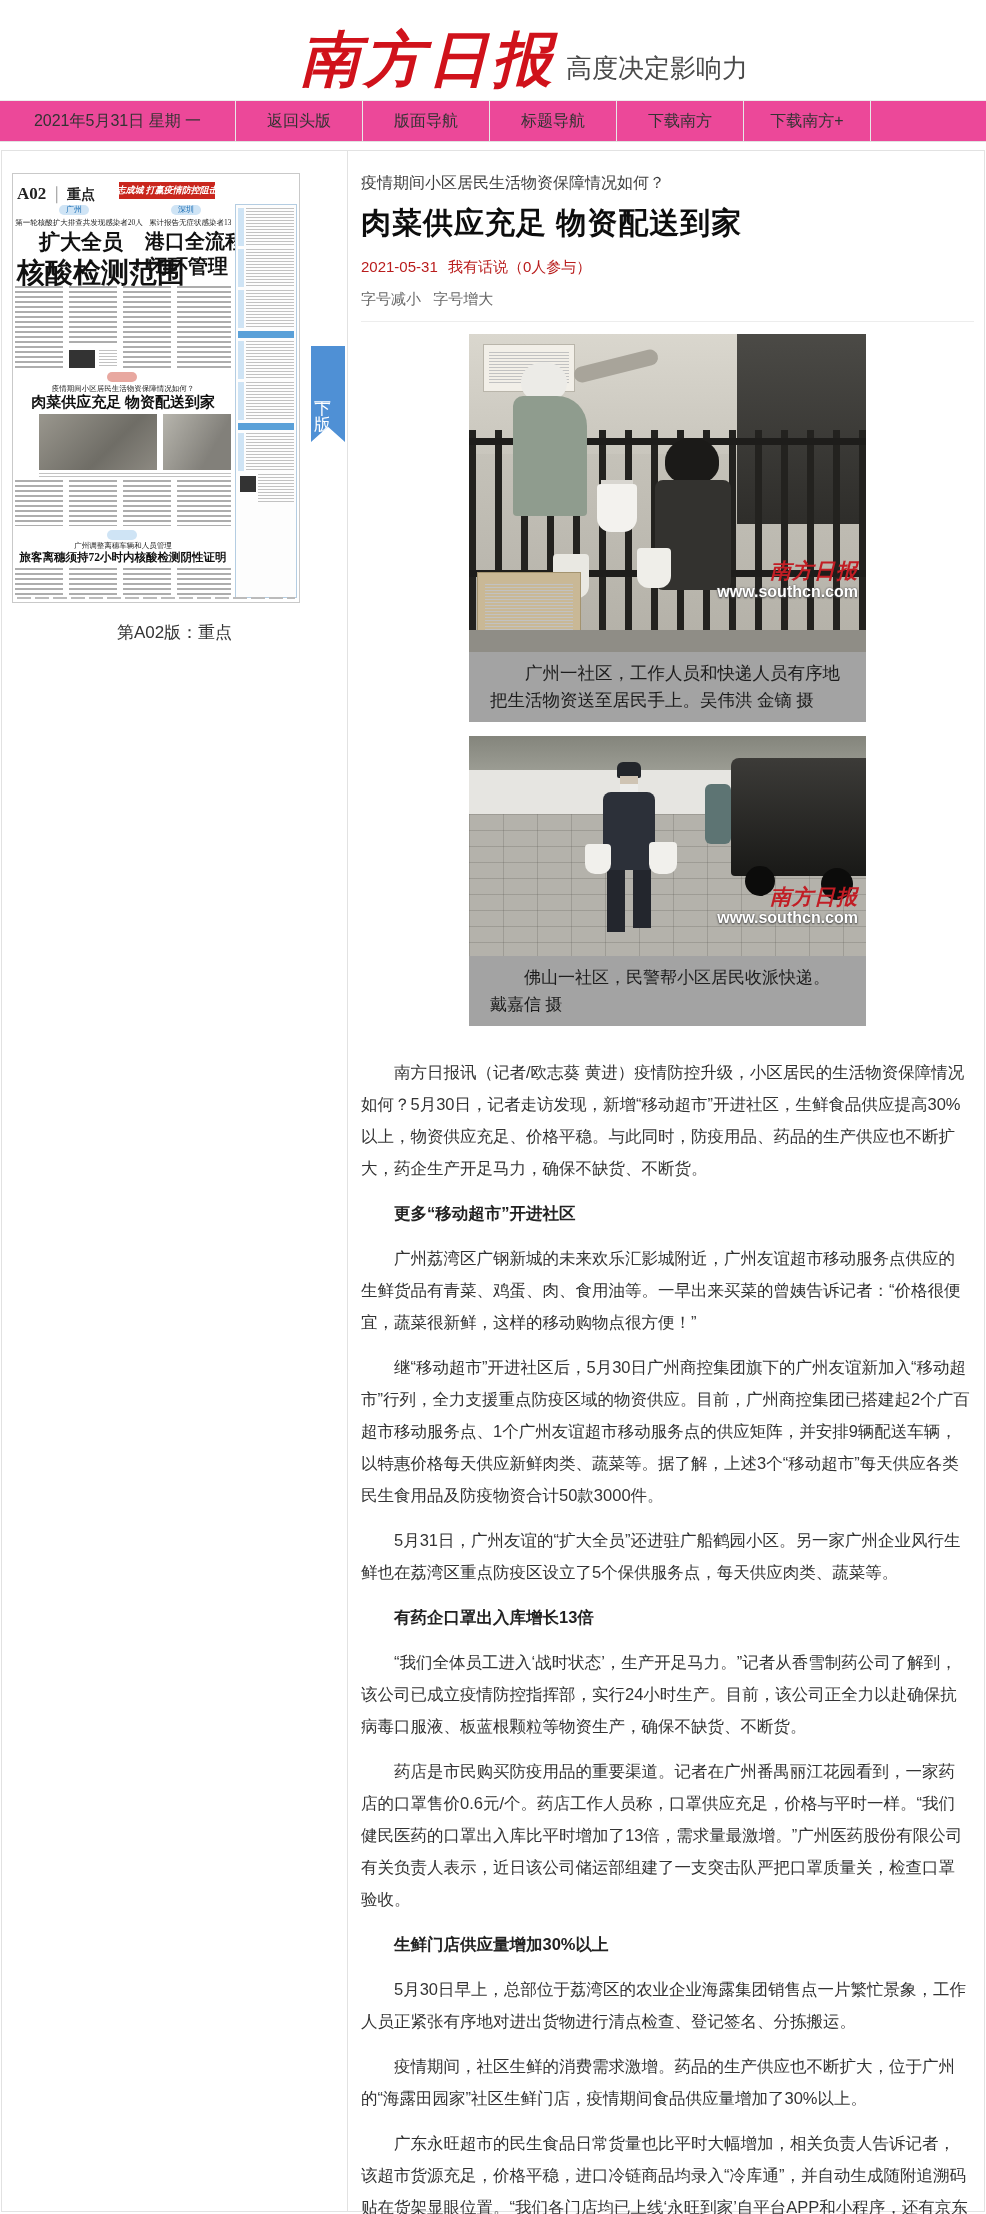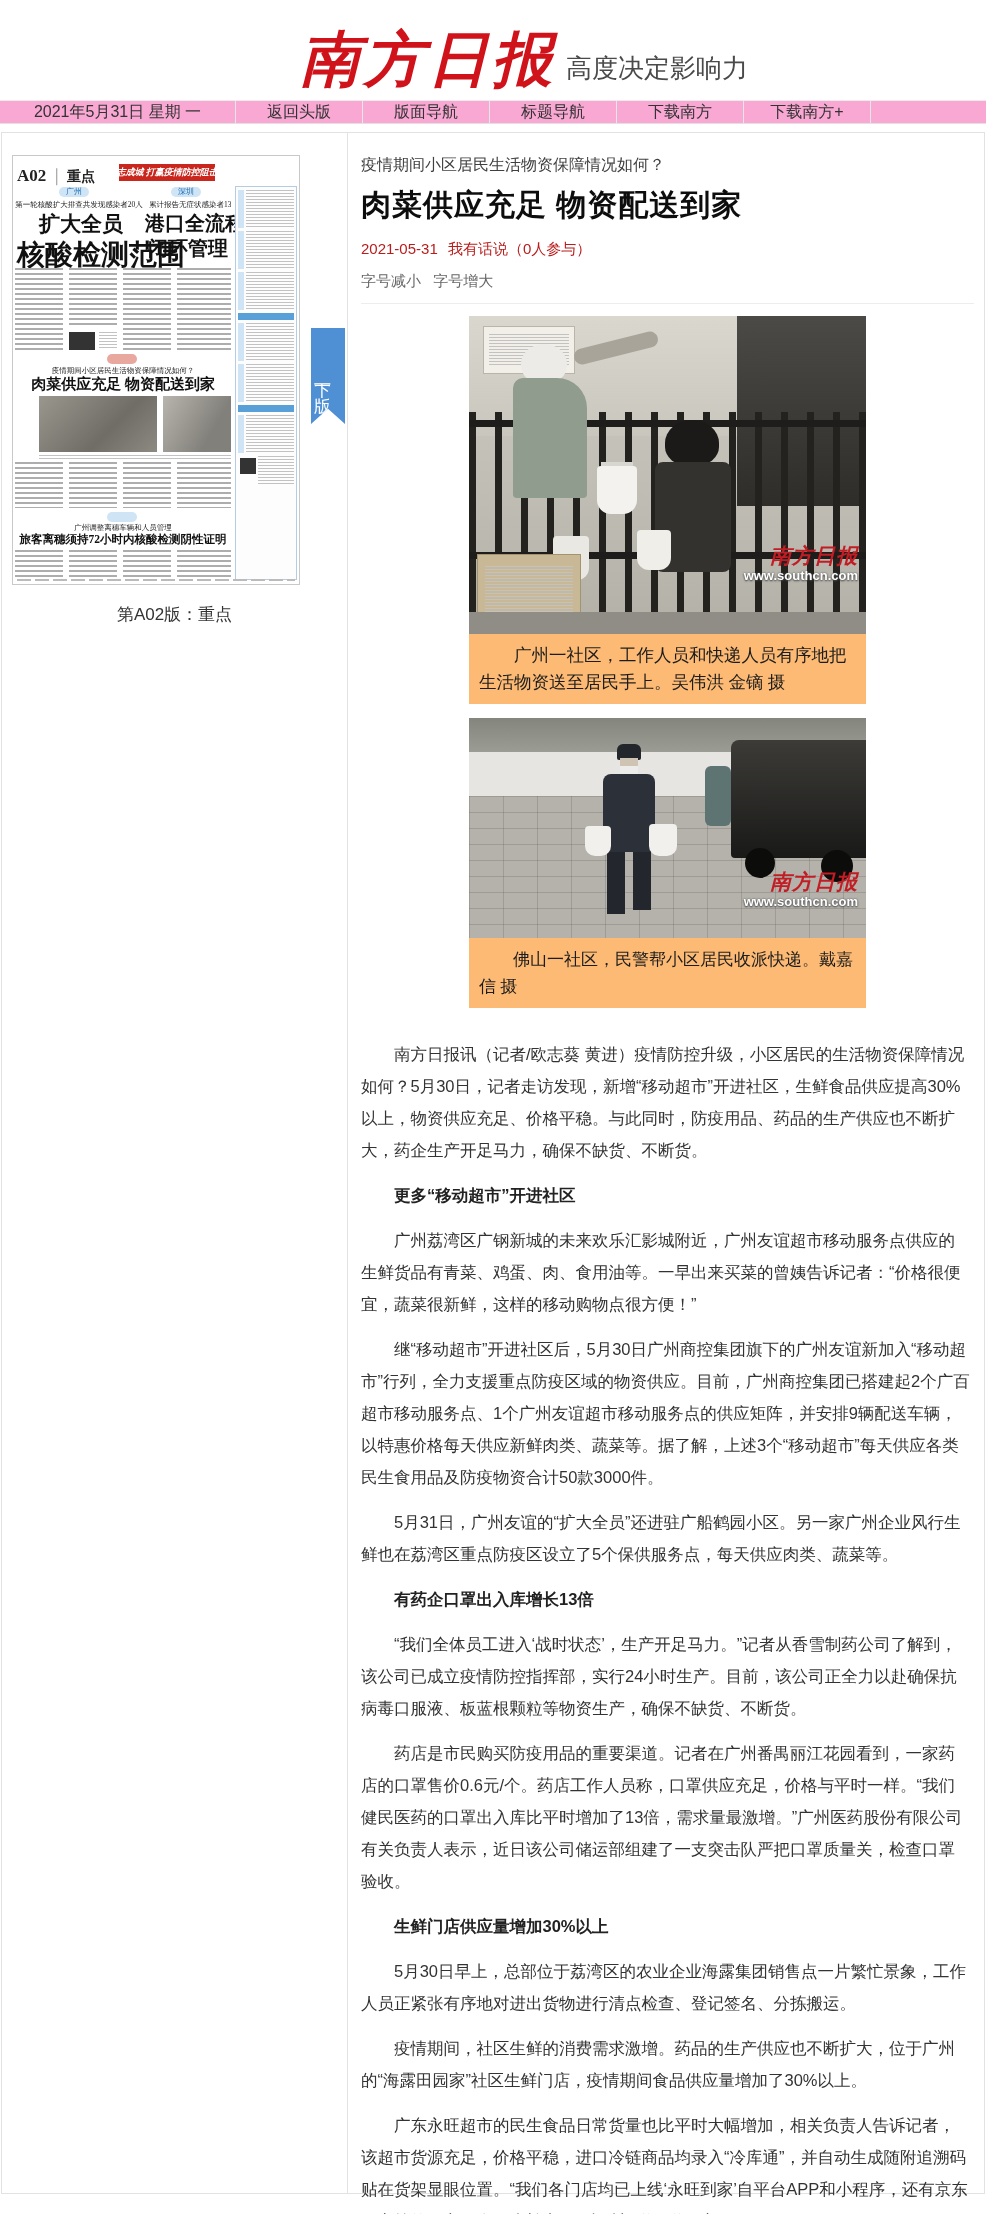--- a/index.html
+++ b/index.html
@@ -11,21 +11,21 @@
   
   .site-header { height:100px; background:#fff; position:relative; }
   .logo-wrap { position:absolute; left:300px; bottom:10px; display:flex; align-items:flex-end; }
   .logo {
     font-family:"Liberation Serif", serif;
     font-size:60px; font-weight:bold; font-style:italic; line-height:1;
     color:#d0121b; letter-spacing:4px; white-space:nowrap;
   }
   .tagline { font-size:26px; color:#4a4a4a; margin-left:10px; padding-bottom:4px; white-space:nowrap; }
   
-  .nav { height:24px; background:#f9a8d4; border-top:1px solid #ececec; border-bottom:1px solid #e2e2e2; display:flex; align-items:stretch; }
+  .nav { height:42px; background:#ec4899; border-top:1px solid #ececec; border-bottom:1px solid #e2e2e2; display:flex; align-items:stretch; }
   .nav-item { display:flex; align-items:center; justify-content:center; font-size:16px; color:#333; cursor:pointer; border-right:1px solid #e7e7e7; }
   .nav-item.date { width:236px; cursor:default; }
   .nav-item.link { width:127px; }
   
   .container { margin:8px 1px 0 1px; border:1px solid #e2e2e2; display:flex; height:2062px; position:relative; }
   .sidebar { width:346px; border-right:1px solid #e2e2e2; position:relative; padding-top:22px; }
   
   .paper { width:288px; height:430px; margin-left:10px; border:1px solid #c9c9c9; background:#fff; position:relative; overflow:hidden; cursor:pointer;
            font-family:"Liberation Serif", serif; }
   .stripes { background:repeating-linear-gradient(to bottom,#adadad 0 2px,transparent 2px 5px); }
@@ -60,22 +60,22 @@
   .a-controls { margin-top:13px; font-size:15px; color:#666; border-bottom:1px solid #ededed; padding-bottom:12px; }
   .a-controls span { cursor:pointer; margin-right:8px; }
   
   .photo-block { width:397px; margin:12px auto 0 auto; }
   .photo { position:relative; overflow:hidden; width:397px; }
   .photo1 { height:318px; background:linear-gradient(180deg,#cfccc3 0%,#c4c1b8 40%,#b3b0a7 100%); }
   .photo2 { height:220px; background:linear-gradient(180deg,#e7e6e2 0%,#d9d8d3 35%,#b9b7b0 36%,#aeaca5 100%); }
   .ph-el { position:absolute; }
   .wm { position:absolute; right:8px; text-align:right; line-height:1; }
   .wm .wm-logo { font-family:"Liberation Serif",serif; font-style:italic; font-weight:bold; color:#c21d24; font-size:21px; letter-spacing:1px; }
-  .wm .wm-url { color:#fff; font-size:13px; font-weight:bold; text-shadow:0 0 2px #555, 0 1px 2px #444; margin-top:2px; }
-  .caption-box { background:#fdba74; padding:8px 10px; font-family:"Liberation Serif",serif; font-size:17.5px; color:#1c1c1c; line-height:27px; text-indent:2em; }
+  .wm .wm-url { color:#fff; font-size:16px; font-weight:bold; text-shadow:0 0 2px #555, 0 1px 2px #444; margin-top:2px; }
+  .caption-box { background:#a3a3a3; padding:8px 21px; font-family:"Liberation Serif",serif; font-size:17.5px; color:#1c1c1c; line-height:27px; text-indent:2em; }
   .gap14 { height:14px; }
   
   .article-body { margin-top:30px; font-size:16.5px; line-height:32px; color:#333; padding-right:3px; }
   .body-p { text-indent:2em; margin-bottom:13px; }
   .subhead { font-weight:bold; color:#222; }
 </style>
 </head>
 <body>
 
 <div class="site-header">

